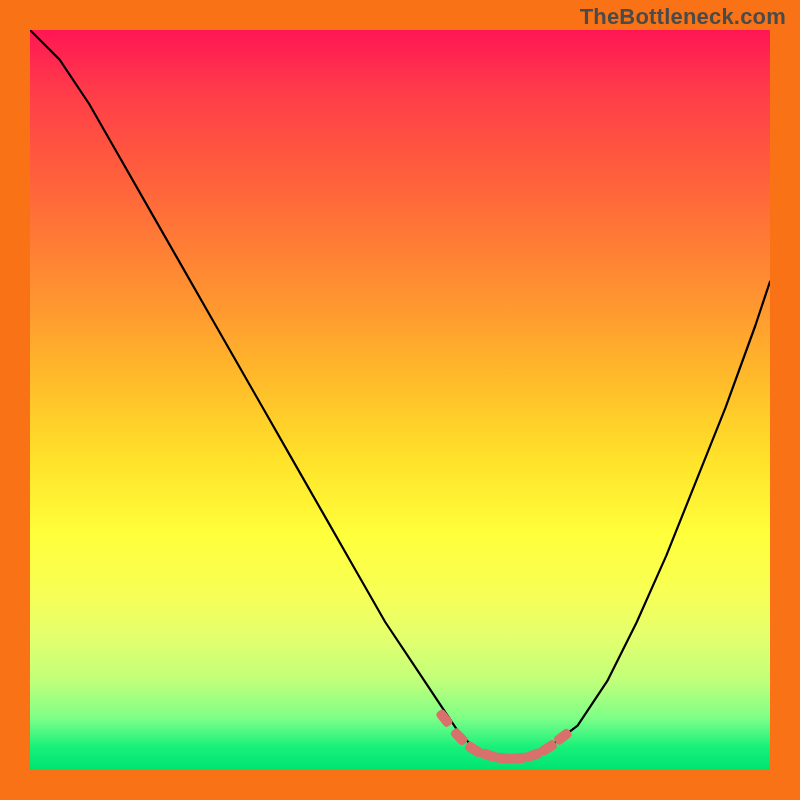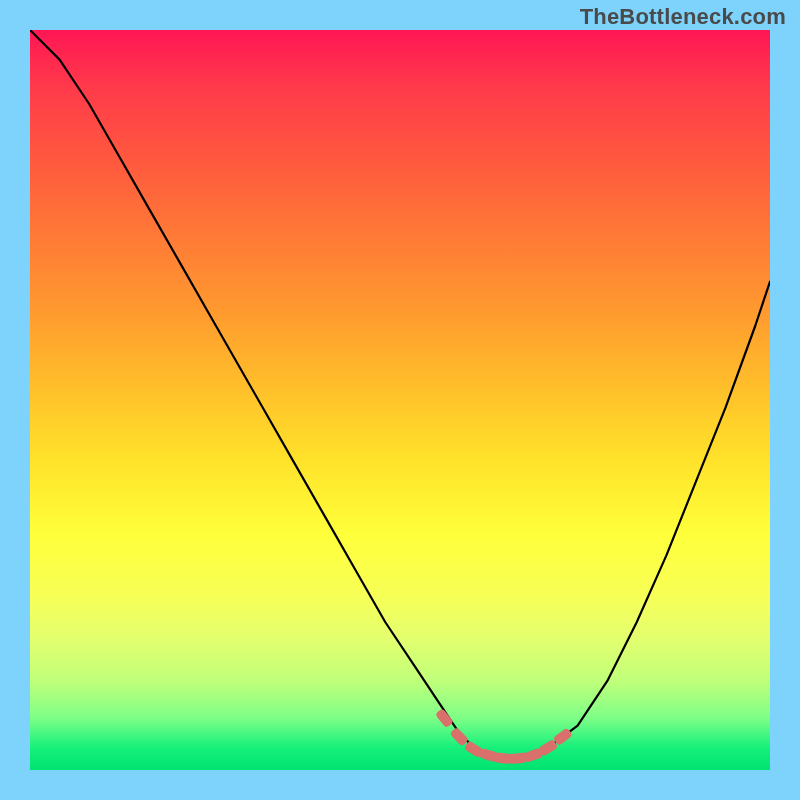--- a/index.html
+++ b/index.html
@@ -8,21 +8,21 @@
     width: 800px;
     height: 800px;
     background: #000;
     overflow: hidden;
     font-family: Arial, Helvetica, sans-serif;
   }
   .frame {
     position: relative;
     width: 800px;
     height: 800px;
-    background: #7dd3fc;
+    background: #f97316;
   }
   .watermark {
     position: absolute;
     top: 4px;
     right: 14px;
     font-size: 22px;
     font-weight: bold;
     color: #4a4a4a;
     letter-spacing: 0.2px;
     z-index: 10;

